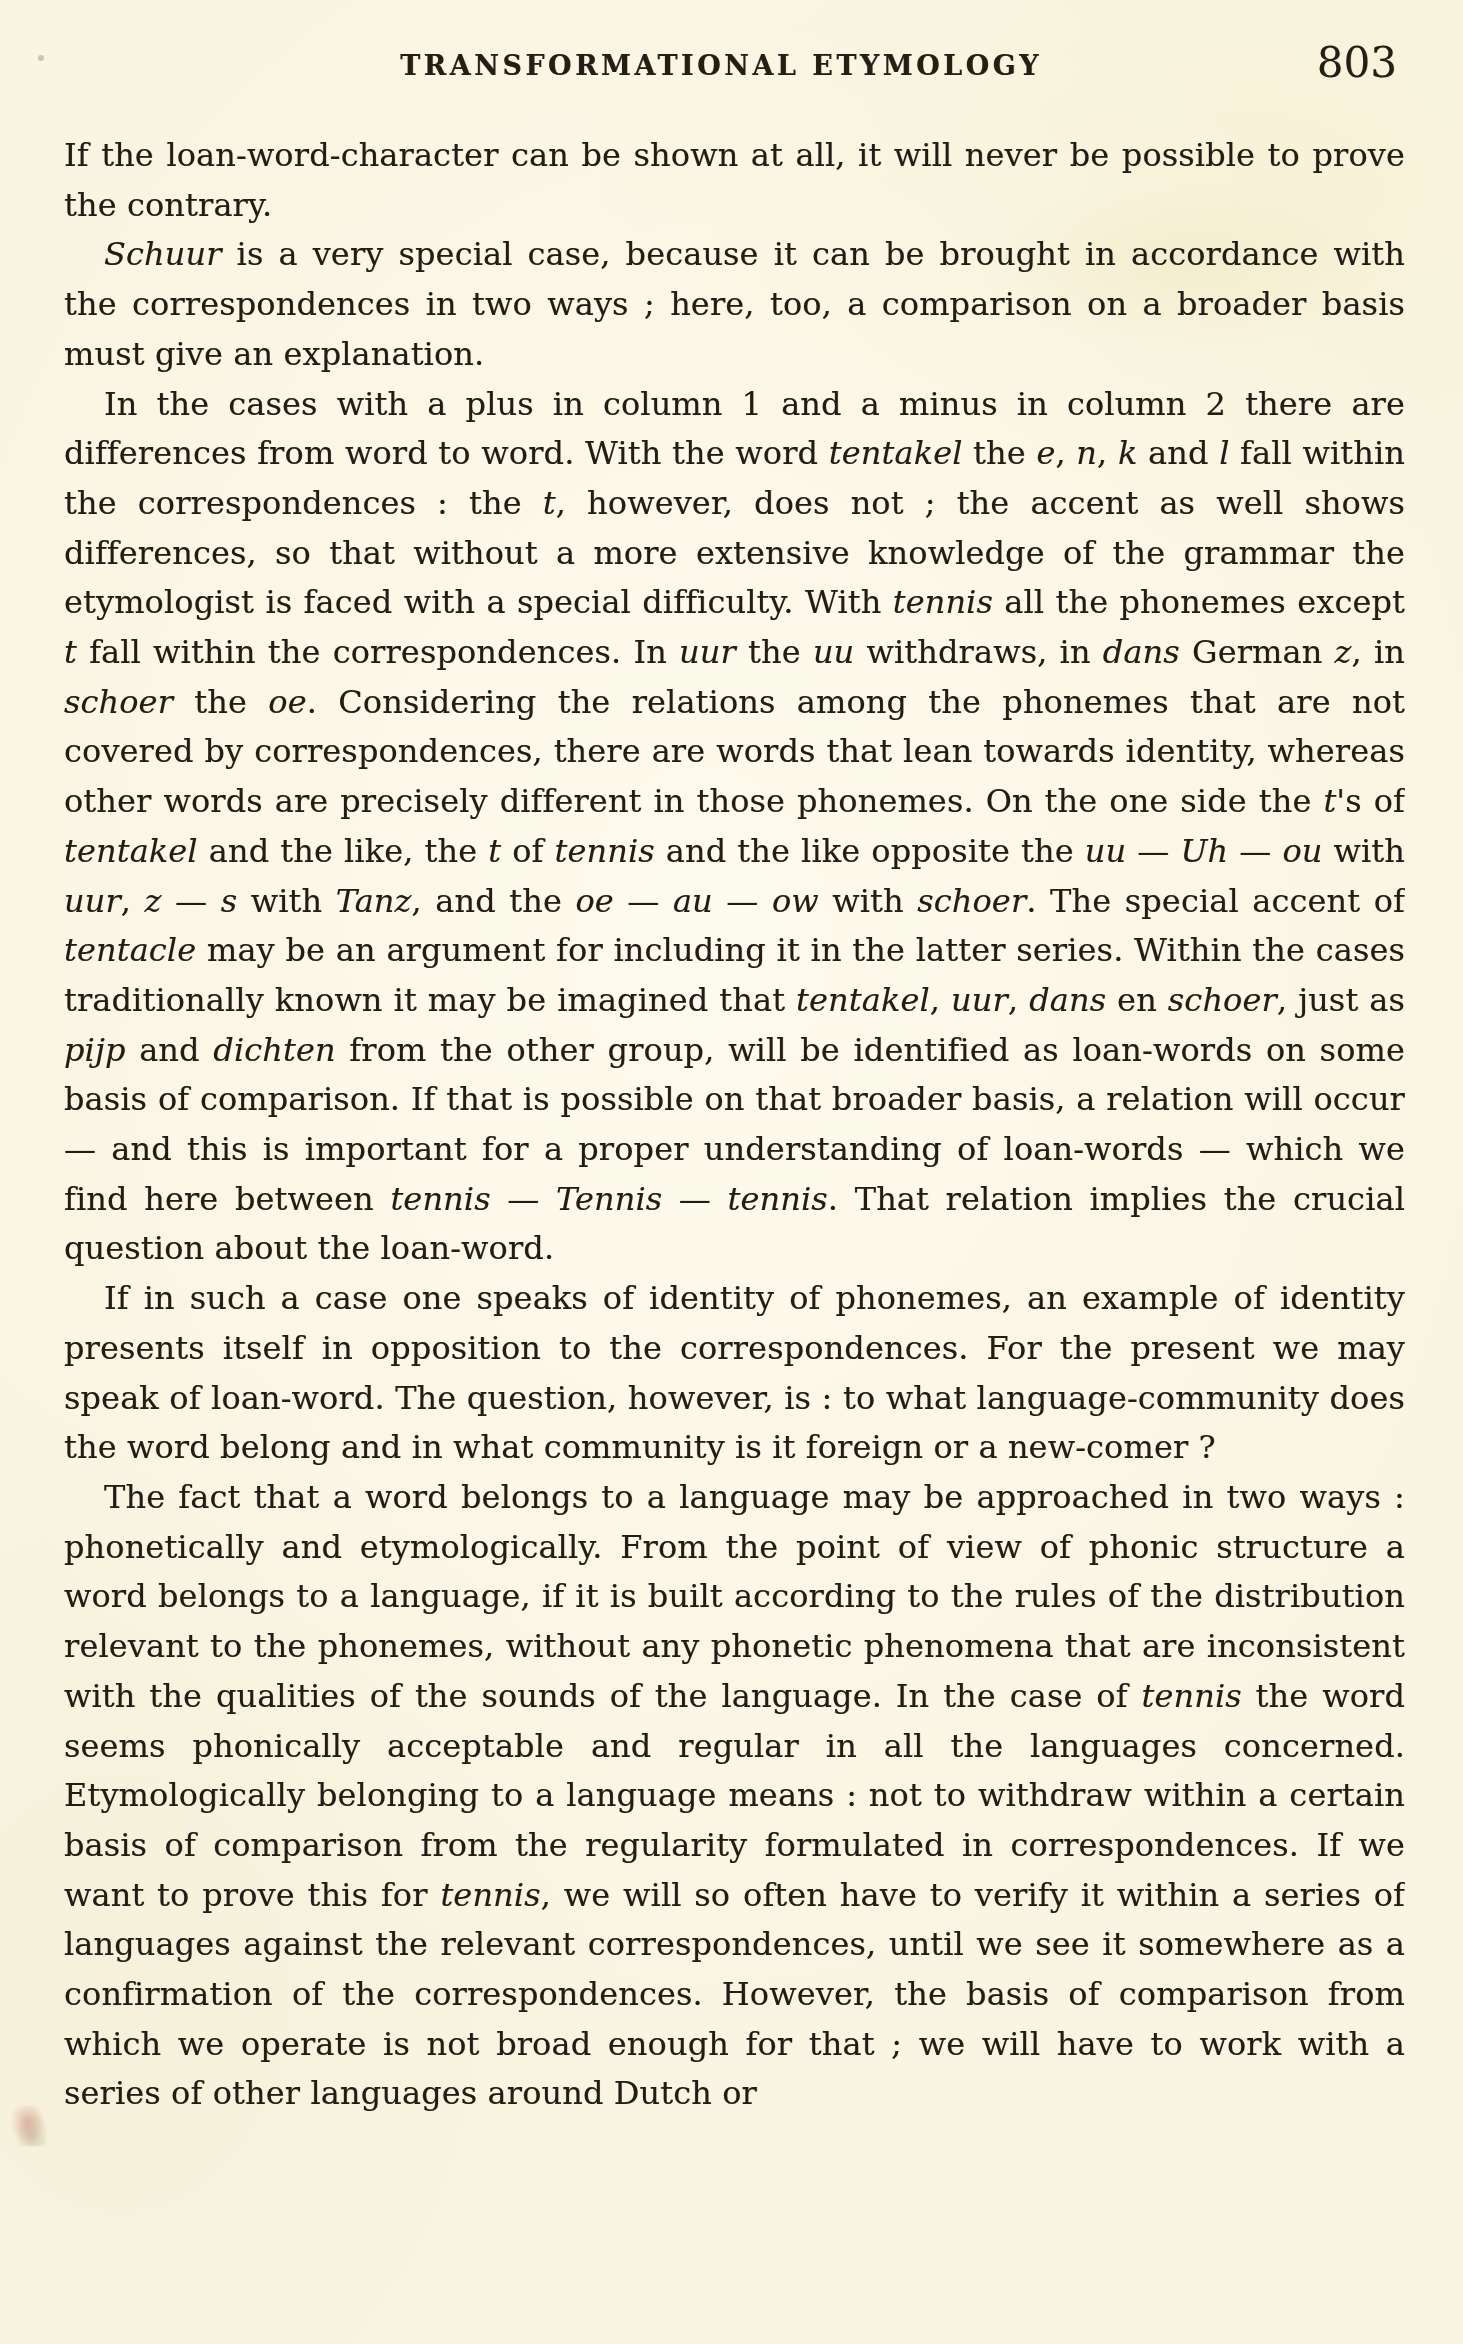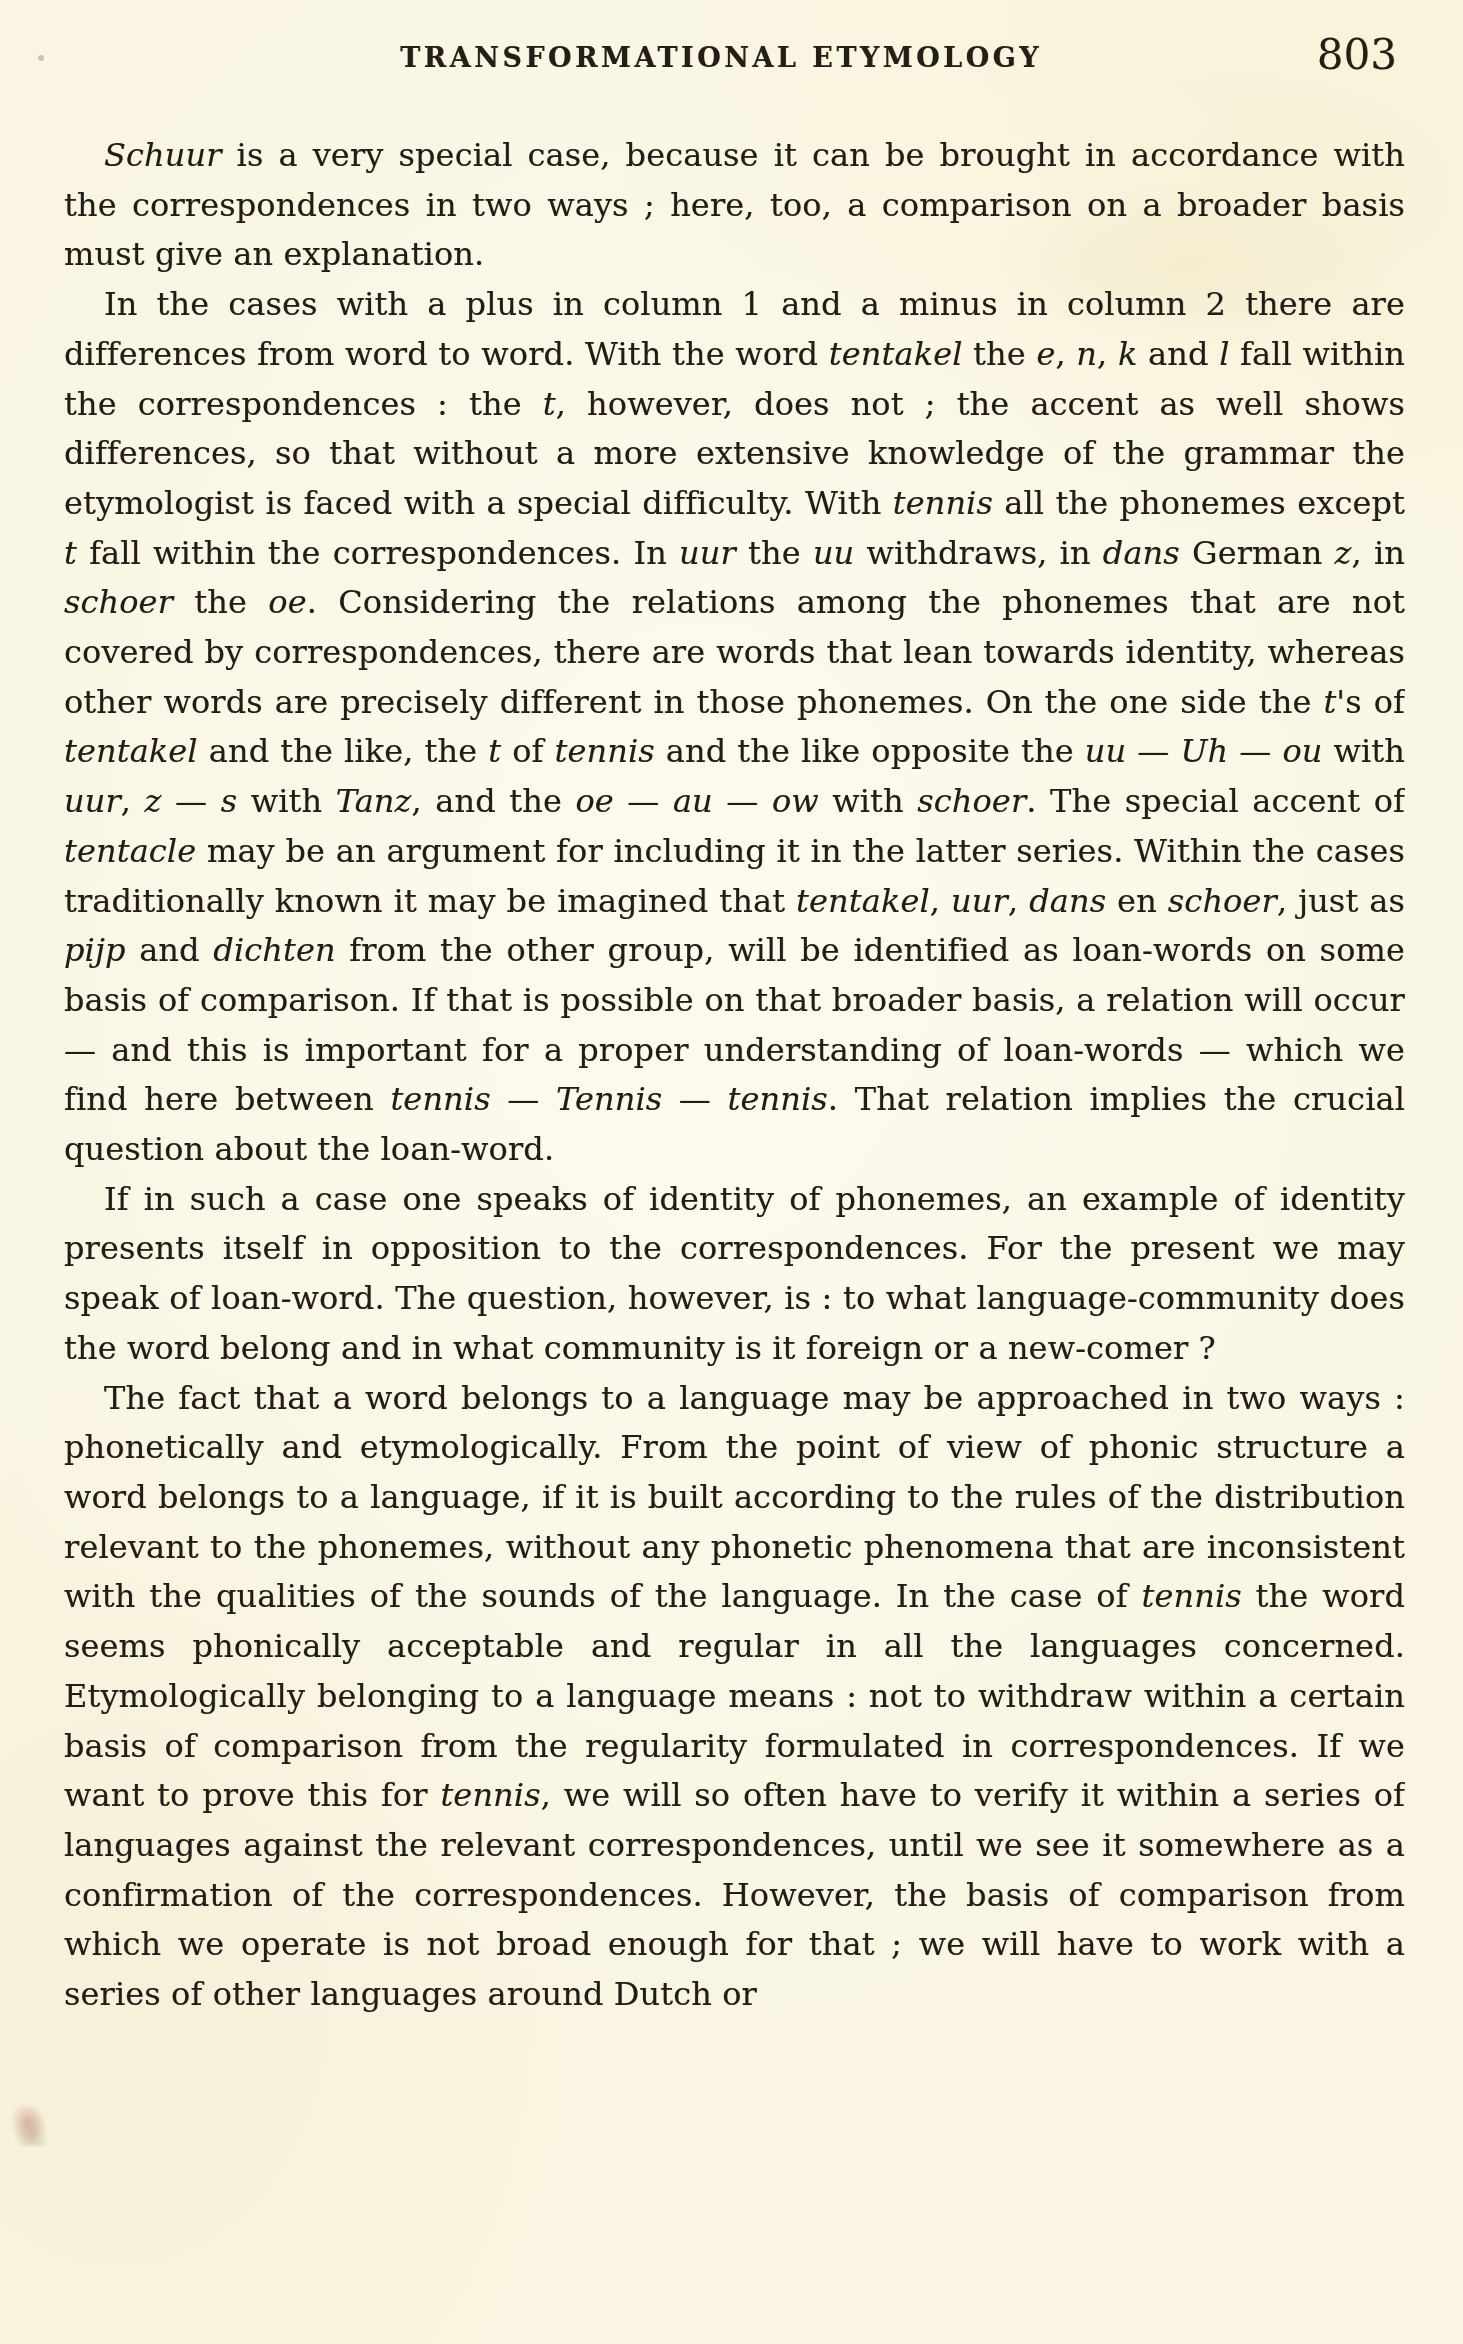--- a/index.html
+++ b/index.html
@@ -15,21 +15,21 @@
     background-color: #f9f5e2;
     background-image:
       radial-gradient(ellipse 1200px 1600px at 48% 40%, rgba(255,253,242,0.75), rgba(255,253,242,0) 70%),
       radial-gradient(ellipse 900px 500px at 85% 8%, rgba(246,238,205,0.55), rgba(246,238,205,0) 75%),
       radial-gradient(ellipse 700px 900px at 8% 85%, rgba(243,236,210,0.5), rgba(243,236,210,0) 75%);
     font-family: "DejaVu Serif", "Liberation Serif", serif;
     color: #211d14;
   }
   .running-header {
     position: absolute;
-    top: 34px;
+    top: 42px;
     left: 63px;
     right: 58px;
     height: 52px;
   }
   .running-title {
     position: absolute;
     left: 50%;
     top: 8px;
     transform: translateX(-52%);
     font-size: 27px;
@@ -103,20 +103,21 @@
 </head>
 <body>
 
 <div class="page">
   <div class="ghost-blotch"></div>
   <div class="running-header">
     <div class="running-title">TRANSFORMATIONAL ETYMOLOGY</div>
     <div class="page-number">803</div>
   </div>
   <div class="page-body">
+      <p><span>If the loan-word-character can be shown at all, it will never be possible to prove the contrary.</span></p>
       <p class="indent"><i>Schuur</i><span> is a very special case, because it can be brought in accordance with the correspondences in two ways ; here, too, a comparison on a broader basis must give an explanation.</span></p>
       <p class="indent"><span>In the cases with a plus in column 1 and a minus in column 2 there are differences from word to word. With the word </span><i>tentakel</i><span> the </span><i>e</i><span>, </span><i>n</i><span>, </span><i>k</i><span> and </span><i>l</i><span> fall within the correspondences : the </span><i>t</i><span>, however, does not ; the accent as well shows differences, so that without a more extensive knowledge of the grammar the etymologist is faced with a special difficulty. With </span><i>tennis</i><span> all the phonemes except </span><i>t</i><span> fall within the correspondences. In </span><i>uur</i><span> the </span><i>uu</i><span> withdraws, in </span><i>dans</i><span> German </span><i>z</i><span>, in </span><i>schoer</i><span> the </span><i>oe</i><span>. Considering the relations among the phonemes that are not covered by correspondences, there are words that lean towards identity, whereas other words are precisely different in those phonemes. On the one side the </span><i>t</i><span>'s of </span><i>tentakel</i><span> and the like, the </span><i>t</i><span> of </span><i>tennis</i><span> and the like opposite the </span><i>uu</i><span> — </span><i>Uh</i><span> — </span><i>ou</i><span> with </span><i>uur</i><span>, </span><i>z</i><span> — </span><i>s</i><span> with </span><i>Tanz</i><span>, and the </span><i>oe</i><span> — </span><i>au</i><span> — </span><i>ow</i><span> with </span><i>schoer</i><span>. The special accent of </span><i>tentacle</i><span> may be an argument for including it in the latter series. Within the cases traditionally known it may be imagined that </span><i>tentakel</i><span>, </span><i>uur</i><span>, </span><i>dans</i><span> en </span><i>schoer</i><span>, just as </span><i>pijp</i><span> and </span><i>dichten</i><span> from the other group, will be identified as loan-words on some basis of comparison. If that is possible on that broader basis, a relation will occur — and this is important for a proper understanding of loan-words — which we find here between </span><i>tennis</i><span> — </span><i>Tennis</i><span> — </span><i>tennis</i><span>. That relation implies the crucial question about the loan-word.</span></p>
       <p class="indent"><span>If in such a case one speaks of identity of phonemes, an example of identity presents itself in opposition to the correspondences. For the present we may speak of loan-word. The question, however, is : to what language-community does the word belong and in what community is it foreign or a new-comer ?</span></p>
       <p class="indent"><span>The fact that a word belongs to a language may be approached in two ways : phonetically and etymologically. From the point of view of phonic structure a word belongs to a language, if it is built according to the rules of the distribution relevant to the phonemes, without any phonetic phenomena that are inconsistent with the qualities of the sounds of the language. In the case of </span><i>tennis</i><span> the word seems phonically acceptable and regular in all the languages concerned. Etymologically belonging to a language means : not to withdraw within a certain basis of comparison from the regularity formulated in correspondences. If we want to prove this for </span><i>tennis</i><span>, we will so often have to verify it within a series of languages against the relevant correspondences, until we see it somewhere as a confirmation of the correspondences. However, the basis of comparison from which we operate is not broad enough for that ; we will have to work with a series of other languages around Dutch or</span></p>
     </div>
   <div class="smudge"></div>
   <div class="speck-1"></div>
 </div>
 
 </body></html>

